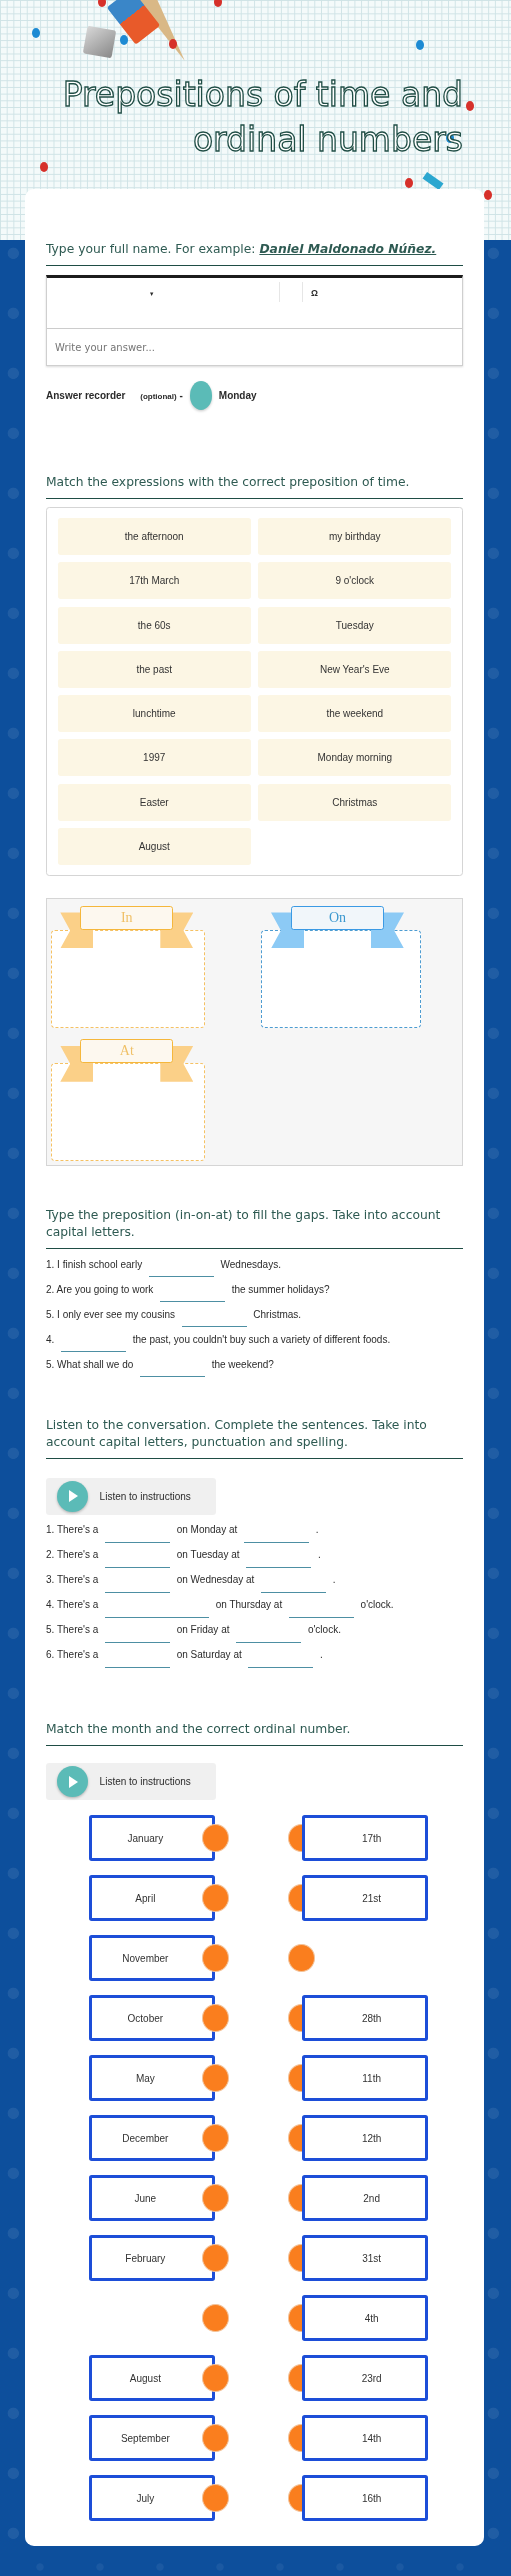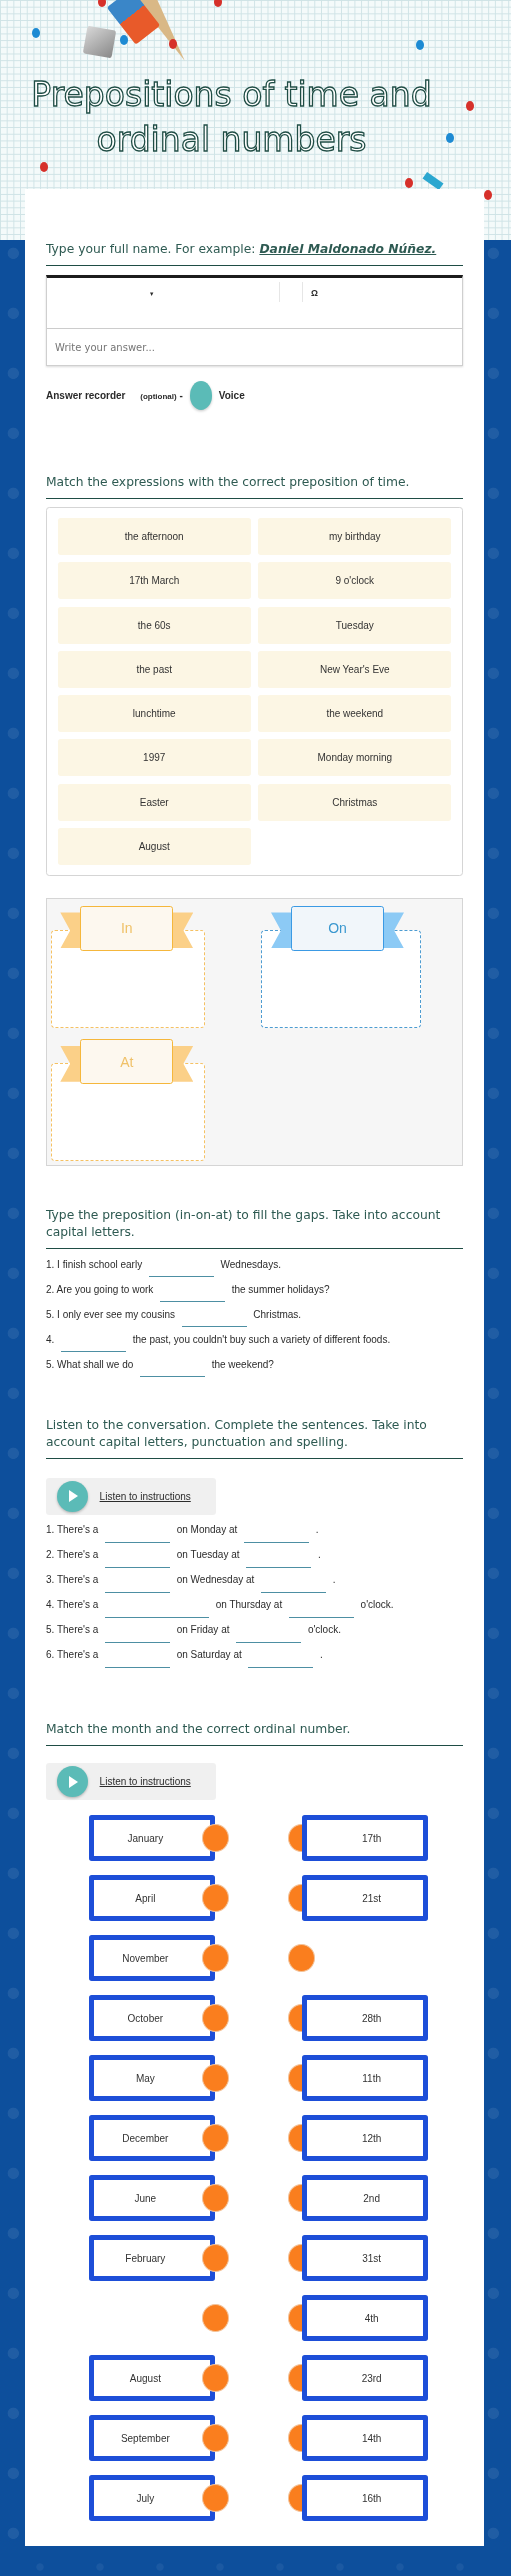--- a/index.html
+++ b/index.html
@@ -46,33 +46,33 @@
     position: absolute; left: 85px; top: 28px; width: 29px; height: 28px;
     background: linear-gradient(135deg, #d8d8d8, #888);
     transform: rotate(10deg); border-radius: 2.7px;
   }
   .deco-pencil {
     position: absolute; left: 423px; top: 177px; width: 20px; height: 8px;
     background: #2ba7d0; transform: rotate(35deg);
   }
   .title {
     position: absolute; left: 0; top: 72px; width: 463px;
-    text-align: center;
+    text-align: right;
     font-family: "DejaVu Sans", sans-serif;
     font-size: 33px; line-height: 45px;
     color: #ffffff;
     -webkit-text-stroke: 1.3px #1f4d45;
     letter-spacing: 0px;
     font-weight: normal;
   }
 
   
   .card {
     position: absolute; left: 25px; top: 189px; width: 459px; height: 2357px;
-    background: #fff; border-radius: 0;
+    background: #fff; border-radius: 9px;
     padding: 52px 21px 0 21px;
   }
   .section-title {
     font-family: "DejaVu Sans", sans-serif;
     font-size: 12.3px; line-height: 17.3px; color: #2e5a52;
     padding-bottom: 6.7px;
     border-bottom: 1px solid #1f4d45;
   }
   .section-title .example {
     font-style: italic; font-weight: bold; text-decoration: underline;
@@ -120,53 +120,53 @@
   .bucket.blue { border-color: #4d9cd1; }
   .ribbon {
     position: absolute; width: 133px; height: 36px;
   }
   .ribbon .wing {
     position: absolute; top: 6.7px; width: 33px; height: 36px;
   }
   .ribbon .wing.l { left: 0; clip-path: polygon(0 0, 100% 0, 100% 100%, 0 100%, 30% 50%); }
   .ribbon .wing.r { right: 0; clip-path: polygon(0 0, 100% 0, 70% 50%, 100% 100%, 0 100%); }
   .ribbon .plate {
-    position: absolute; left: 20px; top: 0; width: 93px; height: 45px; border: 1.3px solid; border-radius: 2.7px;
-    display: flex; align-items: center; justify-content: center; font-size: 14px; font-family: Liberation Sans, sans-serif;
+    position: absolute; left: 20px; top: 0; width: 93px; height: 24px; border: 1.3px solid; border-radius: 2.7px;
+    display: flex; align-items: center; justify-content: center; font-size: 14px; font-family: Liberation Serif, serif;
   }
   .ribbon.orange .wing { background: #fbd088; }
   .ribbon.orange .plate { background: #fdf8ef; border-color: #f5b73c; color: #f0c168; }
   .ribbon.blue .wing { background: #8ccaf5; }
   .ribbon.blue .plate { background: #f1f6fa; border-color: #3b9ae4; color: #3b98cf; }
 
   
   .gaps { margin-top: 9.3px; font-size: 10px; }
   .gap-line { height: 25px; display: flex; align-items: flex-start; padding-top: 0px; white-space: nowrap; }
   .blank {
     display: inline-block; width: 65px; height: 14.6px; border-bottom: 0.7px solid #4d8fa3;
     margin: 0 6.7px; transform: translateY(4px);
   }
   .blank.wide { width: 104px; }
 
   .listen-btn {
     margin-top: 18.6px; width: 170px; height: 37px; background: #f0f0f0; border-radius: 3.3px;
-    display: flex; align-items: center; padding-left: 10.6px; gap: 12px; font-size: 10px; text-decoration: underline;
+    display: flex; align-items: center; padding-left: 10.6px; gap: 12px; font-size: 10px;
   }
   .play-circle {
     width: 31px; height: 31px; border-radius: 50%; background: #5bbbb7;
     display: flex; align-items: center; justify-content: center;
     box-shadow: 0 1.3px 2.7px rgba(0,0,0,0.25);
   }
   .play-tri { width: 0; height: 0; border-left: 9.3px solid #fff; border-top: 6.7px solid transparent; border-bottom: 6.7px solid transparent; margin-left: 2.7px; }
 
   
   .pairs { position: absolute; left: 21px; width: 417px; }
   .pair-row { position: relative; height: 60px; }
   .pbox {
-    position: absolute; top: 0; width: 126px; height: 46px; border: 5px solid #1d4ed8; border-radius: 2.7px;
+    position: absolute; top: 0; width: 126px; height: 46px; border: 3px solid #1d4ed8; border-radius: 2.7px;
     display: flex; align-items: center; justify-content: center; font-size: 10px; color: #333; background: #fff;
   }
   .pbox.left { left: 43px; padding-right: 13.3px; }
   .pbox.right { left: 256px; padding-left: 13.3px; }
   .knob {
     position: absolute; top: 9.3px; width: 27px; height: 28px; border-radius: 50%;
     background: #fa7e1e; border: 1px solid #f3c39a;
   }
   .knob.left { left: 156px; }
   .knob.right { left: 242px; }
@@ -205,21 +205,21 @@
         <span class="tb-caret">▾</span>
         <span class="tb-sep1"></span>
         <span class="tb-sep2"></span>
         <span class="tb-omega">Ω</span>
       </div>
       <input class="editor-input" type="text" placeholder="Write your answer..." style="">
     </div>
     <div class="recorder">
       <span><span>Answer recorder</span> <span class="small">(optional)</span> <span>-</span></span>
       <span class="rec-btn"></span>
-      <span>Voice</span>
+      <span>Monday</span>
     </div>
   </div>
 
   <div class="section" style="top:285px">
     <div class="section-title">Match the expressions with the correct preposition of time.</div>
     <div class="match-box">
       <div class="chip">the afternoon</div>
       <div class="chip">my birthday</div>
       <div class="chip">17th March</div>
       <div class="chip">9 o'clock</div>

